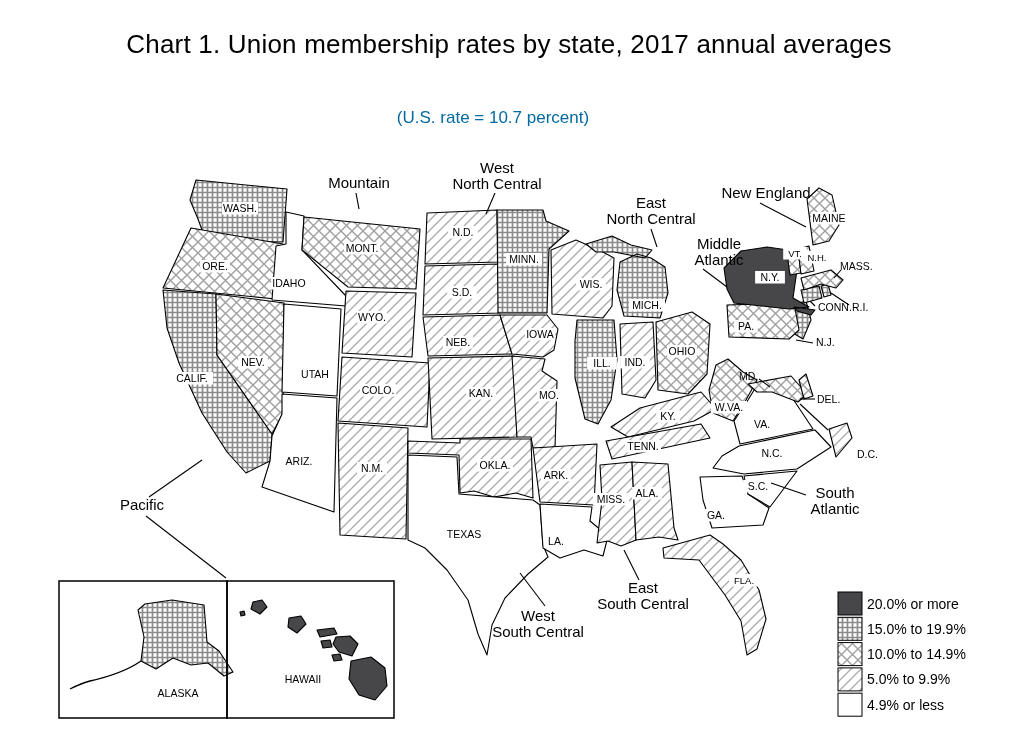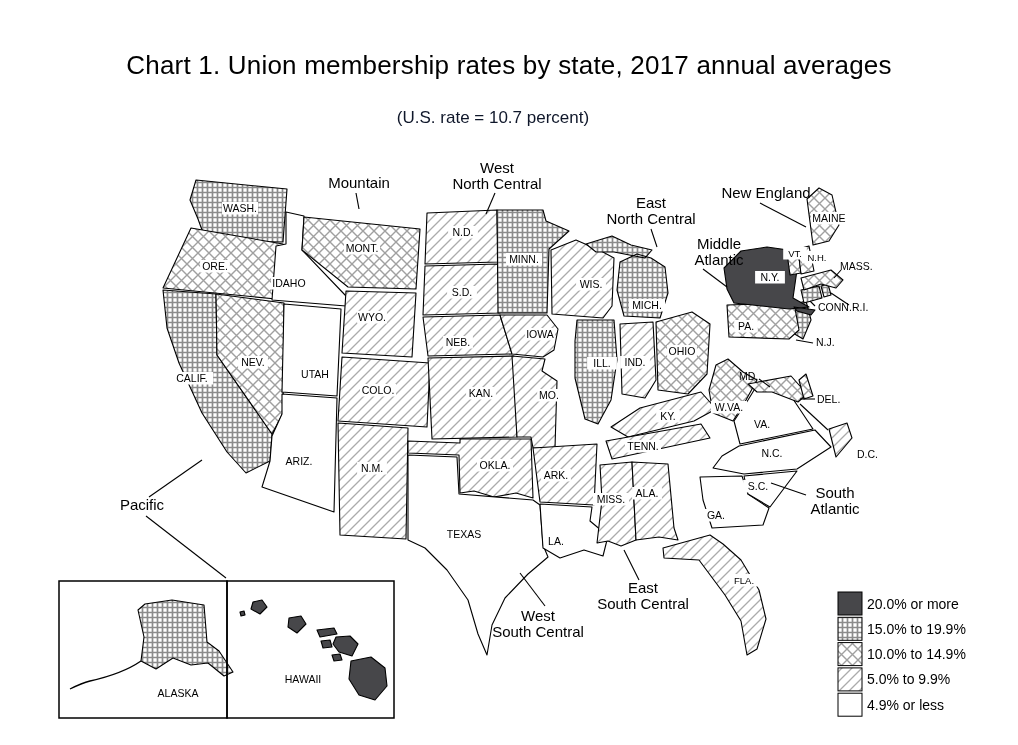--- a/index.html
+++ b/index.html
@@ -1,21 +1,21 @@
 <!DOCTYPE html>
 <html><head>
 <meta charset="utf-8">
 <style>
   html,body{margin:0;padding:0;background:#fff;width:1018px;height:745px;overflow:hidden;
     font-family:"Liberation Sans","DejaVu Sans",sans-serif;}
   #stage{position:relative;width:1018px;height:745px;background:#fff;}
-  .title{position:absolute;top:50px;left:0;width:1018px;text-align:center;
+  .title{position:absolute;top:29px;left:0;width:1018px;text-align:center;
     font-size:26px;color:#000;letter-spacing:0.2px;}
   .subtitle{position:absolute;top:108px;left:0;width:986px;text-align:center;
-    font-size:17px;color:#0f172a;}
+    font-size:17px;color:#0369a1;}
   svg{position:absolute;top:0;left:0;}
   text{fill:#000;}
 </style>
 </head>
 <body>
 
 <div id="stage">
   <div class="title">Chart 1. Union membership rates by state, 2017 annual averages</div>
   <div class="subtitle">(U.S. rate = 10.7 percent)</div>
   <svg id="map-svg" width="1018" height="745" viewBox="0 0 1018 745">

